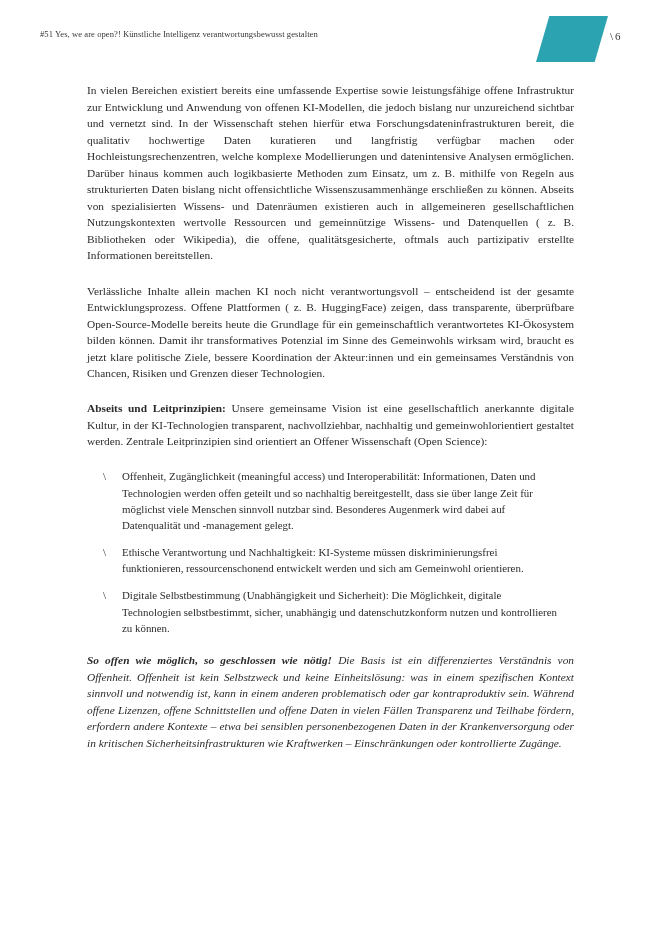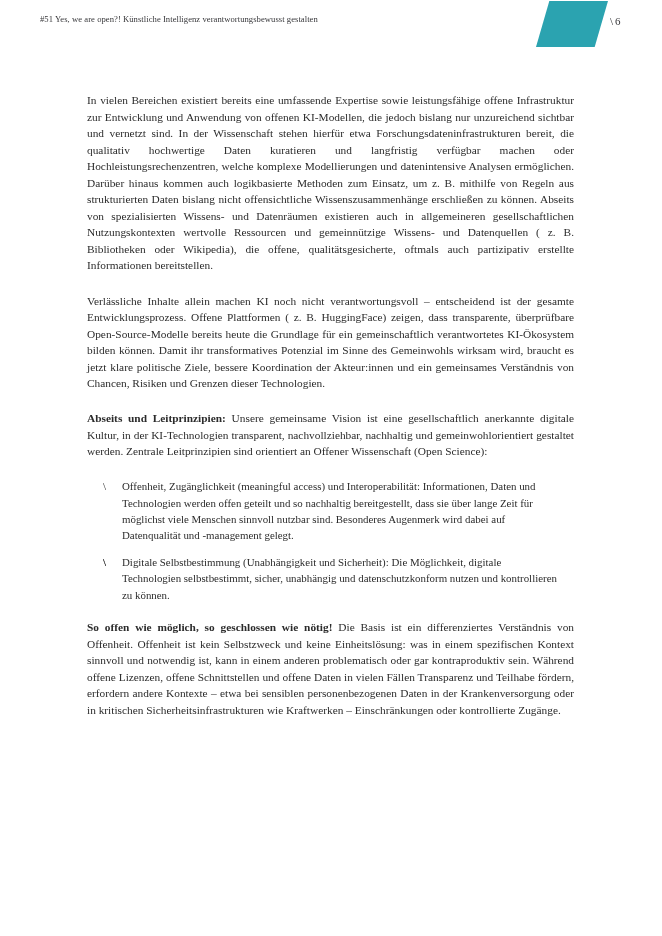--- a/index.html
+++ b/index.html
@@ -12,21 +12,21 @@
     background: #ffffff;
     font-family: "Liberation Serif", serif;
     color: #2b2b2b;
     position: relative;
     overflow: hidden;
   }
 
   
   .page-header {
     position: absolute;
-    top: 1px;
+    top: 16px;
     left: 0;
     width: 662px;
     height: 58px;
   }
   .header-title {
     position: absolute;
     left: 40px;
     top: 13px;
     font-family: "Liberation Serif", serif;
     font-size: 8.6px;
@@ -55,34 +55,34 @@
     white-space: nowrap;
   }
   .header-pagenum .slash {
     margin-right: 2px;
   }
 
   
   .content {
     position: absolute;
     left: 87px;
-    top: 92px;
+    top: 82px;
     width: 487px;
   }
   p.para {
     margin: 0 0 18.5px 0;
     font-size: 11.35px;
     line-height: 16.55px;
     text-align: justify;
     text-justify: inter-word;
     hyphens: manual;
     color: #2b2b2b;
     font-family: "Liberation Serif", serif;
   }
-  p.para:last-child { margin-bottom: 0; }
+  p.para:last-child { margin-bottom: 0; font-style: italic; }
   .lead {
     font-weight: bold;
   }
   .para-vision { margin-bottom: 13px; }
 
   
   ul.bullets {
     list-style: none;
     margin: 0 0 14px 0;
     padding: 0;
@@ -125,20 +125,20 @@
 
   <p class="para">In vielen Bereichen existiert bereits eine umfassende Expertise sowie leistungsfähige offene In­frastruktur zur Entwicklung und Anwendung von offenen KI-Modellen, die jedoch bislang nur unzureichend sichtbar und vernetzt sind. In der Wissenschaft stehen hierfür etwa Forschungs­dateninfrastrukturen bereit, die qualitativ hochwertige Daten kuratieren und langfristig verfüg­bar machen oder Hochleistungsrechenzentren, welche komplexe Modellierungen und daten­intensive Analysen ermöglichen. Darüber hinaus kommen auch logikbasierte Methoden zum Einsatz, um z. B. mithilfe von Regeln aus strukturierten Daten bislang nicht offensichtliche Wis­senszusammenhänge erschließen zu können. Abseits von spezialisierten Wissens- und Daten­räumen existieren auch in allgemeineren gesellschaftlichen Nutzungskontexten wertvolle Ressourcen und gemeinnützige Wissens- und Datenquellen ( z. B. Bibliotheken oder Wikipedia), die offene, qualitätsgesicherte, oftmals auch partizipativ erstellte Informationen bereitstellen.</p>
 
   <p class="para">Verlässliche Inhalte allein machen KI noch nicht verantwortungsvoll – entscheidend ist der ge­samte Entwicklungsprozess. Offene Plattformen ( z. B. HuggingFace) zeigen, dass transparen­te, überprüfbare Open-Source-Modelle bereits heute die Grundlage für ein gemeinschaftlich verantwortetes KI-Ökosystem bilden können. Damit ihr transformatives Potenzial im Sinne des Gemeinwohls wirksam wird, braucht es jetzt klare politische Ziele, bessere Koordination der Akteur:innen und ein gemeinsames Verständnis von Chancen, Risiken und Grenzen dieser Technologien.</p>
 
   <p class="para para-vision"><span class="lead">Abseits und Leitprinzipien:</span><span> Unsere gemeinsame Vision ist eine gesellschaftlich anerkannte digitale Kultur, in der KI-Technologien transparent, nachvollziehbar, nachhaltig und gemein­wohlorientiert gestaltet werden. Zentrale Leitprinzipien sind orientiert an Offener Wissen­schaft (Open Science):</span></p>
 
   <div class="list-block">
     <ul class="bullets">
       <li><span class="marker">\</span><span>Offenheit, Zugänglichkeit (meaningful access) und Interoperabilität: Informationen, Daten und Technologien werden offen geteilt und so nachhaltig bereitgestellt, dass sie über lange Zeit für möglichst viele Menschen sinnvoll nutzbar sind. Besonderes Augen­merk wird dabei auf Datenqualität und -management gelegt.</span></li>
-      <li><span class="marker">\</span></li>
+      <li><span class="marker">\</span><span>Ethische Verantwortung und Nachhaltigkeit: KI-Systeme müssen diskriminierungs­frei funktionieren, ressourcenschonend entwickelt werden und sich am Gemeinwohl orientieren.</span></li>
       <li><span class="marker">\</span><span>Digitale Selbstbestimmung (Unabhängigkeit und Sicherheit): Die Möglichkeit, digitale Technologien selbstbestimmt, sicher, unabhängig und datenschutzkonform nutzen und kontrollieren zu können.</span></li>
     </ul>
   </div>
 
   <p class="para"><span class="lead">So offen wie möglich, so geschlossen wie nötig!</span><span> Die Basis ist ein differenziertes Verständnis von Offenheit. Offenheit ist kein Selbstzweck und keine Einheitslösung: was in einem spezifischen Kontext sinnvoll und notwendig ist, kann in einem anderen problematisch oder gar kontrapro­duktiv sein. Während offene Lizenzen, offene Schnittstellen und offene Daten in vielen Fällen Transparenz und Teilhabe fördern, erfordern andere Kontexte – etwa bei sensiblen personen­bezogenen Daten in der Krankenversorgung oder in kritischen Sicherheitsinfrastrukturen wie Kraftwerken – Einschränkungen oder kontrollierte Zugänge.</span></p>
 
 </div>
 
 </body></html>

